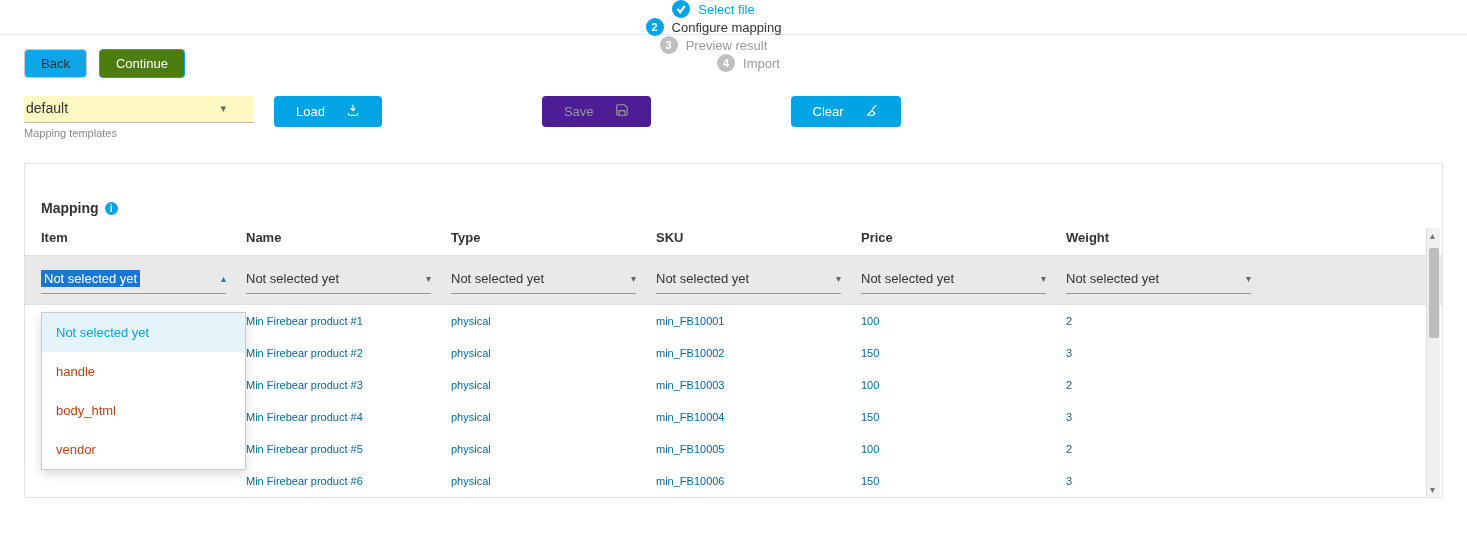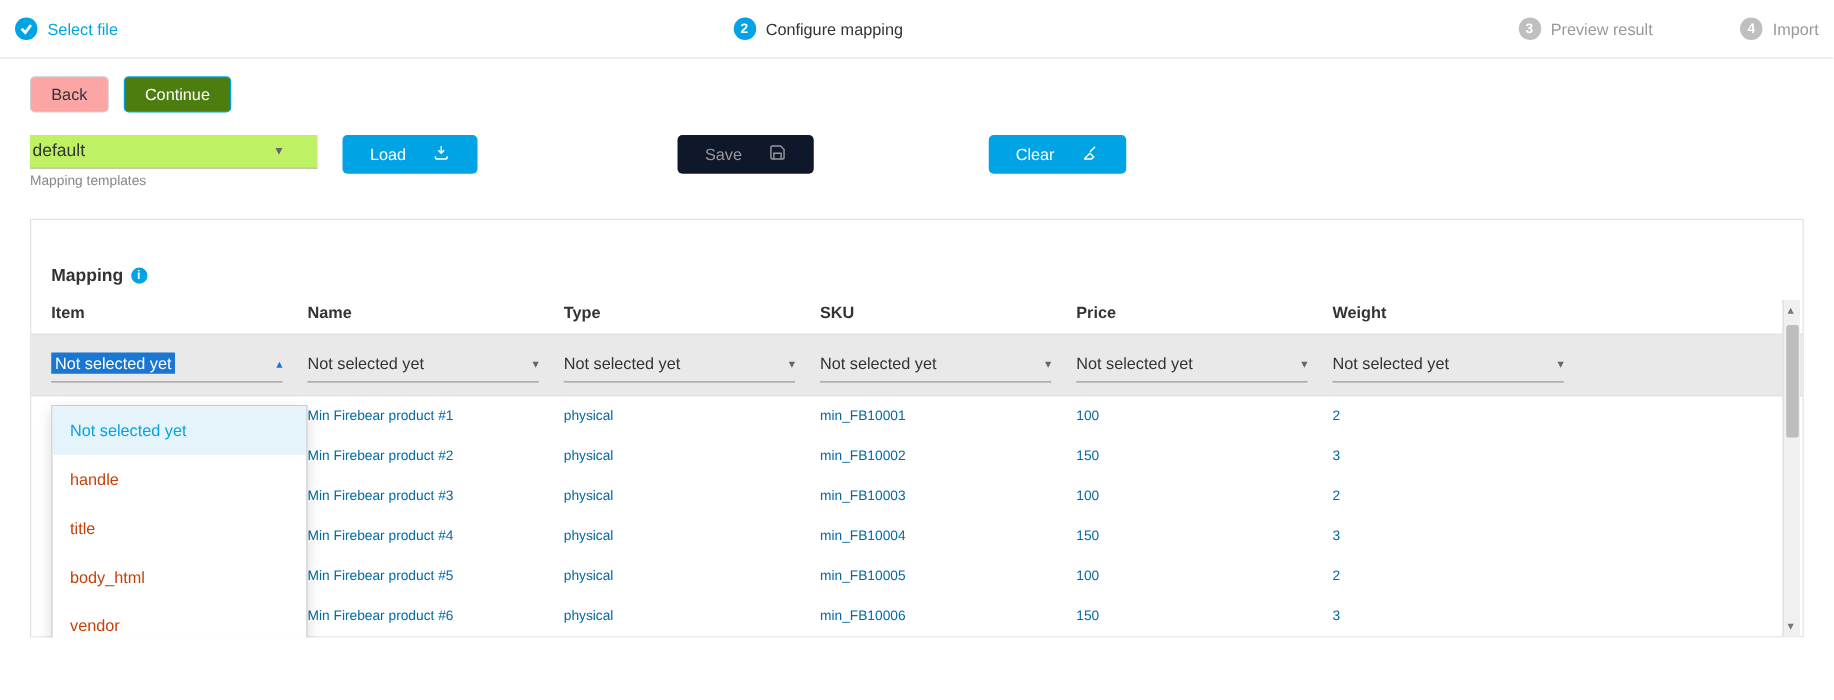--- a/index.html
+++ b/index.html
@@ -3,22 +3,22 @@
 <meta charset="utf-8">
 <style>
   * { box-sizing: border-box; margin: 0; padding: 0; }
   body {
     font-family: -apple-system, BlinkMacSystemFont, "Segoe UI", Helvetica, Arial, sans-serif;
     font-size: 13px; color: #333; background: #fff;
     width: 1467px;
   }
   
   .stepper {
-    display: flex; align-items: center; height: 47px;
-    border-bottom: 1px solid #e5e5e5; padding: 0 12px;
+    display: flex; align-items: center; height: 35px;
+    border-bottom: 1px solid #e5e5e5; padding: 0 12px; flex-direction: column;
   }
   .step {
     display: flex; align-items: center; gap: 8px;
     color: #999; cursor: default;
   }
   .step .num {
     width: 18px; height: 18px; border-radius: 50%;
     background: #bfbfbf; color: #fff;
     display: flex; align-items: center; justify-content: center;
     font-size: 11px; font-weight: 600;
@@ -27,49 +27,49 @@
   .step.done svg { display: block; }
   .step.active .num { background: #00a4e4; }
   .step.done .label { color: #00a4e4; font-weight: 500; }
   .step.active .label { color: #333; font-weight: 500; }
   .stepper .spacer { flex: 1; }
   .step:not(:last-child) { margin-right: 40px; }
 
   
   .actions { padding: 14px 24px 0 24px; display:flex; gap:12px; }
   .btn {
-    border: 1px solid #ccc; background: #fca5a5; color:#333;
+    border: 1px solid #ccc; background: #0ea5e9; color:#333;
     padding: 6px 16px; border-radius: 4px; font-size: 13px;
     cursor: pointer;
   }
   .btn.primary {
     background: #4d7c0f; border-color: #00a4e4; color:#fff; font-weight:500;
   }
 
   
   .template-bar {
     display: flex; align-items: flex-start; gap: 20px;
     padding: 18px 24px 0 24px;
   }
   .tpl-select-wrap { display:flex; flex-direction:column; }
   .underline-select {
-    border: none; border-bottom: 1px solid #bbb; background:#bef264;
+    border: none; border-bottom: 1px solid #bbb; background:#fef9c3;
     padding: 4px 28px 6px 2px; font-size: 14px; color:#333;
     min-width: 230px; text-align:left; position:relative;
     display:flex; justify-content:space-between; align-items:center;
     cursor:pointer;
   }
   .underline-select .caret { color:#666; font-size:11px; }
   .helper { font-size: 11px; color:#888; margin-top:4px; }
   .icon-btn {
     background:#00a4e4; color:#fff; border:none; border-radius:4px;
     padding:7px 22px; font-size:13px; display:flex; align-items:center;
     gap:21px; cursor:pointer; font-weight:500;
   }
-  .icon-btn.muted { background:#0f172a; color:#999; cursor:default; }
+  .icon-btn.muted { background:#4c1d95; color:#999; cursor:default; }
   .icon-btn svg { width:14px; height:14px; }
 
   
   .panel {
     margin: 24px 24px 0 24px; border:1px solid #e2e2e2;
     padding:16px 0 0 0; position:relative;
   }
   .panel-title {
     font-size:14px; font-weight:700; padding:0 16px 12px 16px;
     display:flex; align-items:center; gap:6px;margin-top:20px;
@@ -313,21 +313,20 @@
           <div>physical</div>
           <div>min_FB10006</div>
           <div>150</div>
           <div>3</div>
         </div>
       </div>
 
     <div class="dropdown" id="dd">
         <div class="dropdown-item selected">Not selected yet</div>
         <div class="dropdown-item">handle</div>
-        <div class="dropdown-item">title</div>
         <div class="dropdown-item">body_html</div>
         <div class="dropdown-item">vendor</div>
       </div>
 
     <div class="scrollhint">
       <span class="arrow" style="top:2px">▴</span>
       <div class="thumb" style="top:20px;height:90px"></div>
       <span class="arrow" style="bottom:2px">▾</span>
     </div>
 

